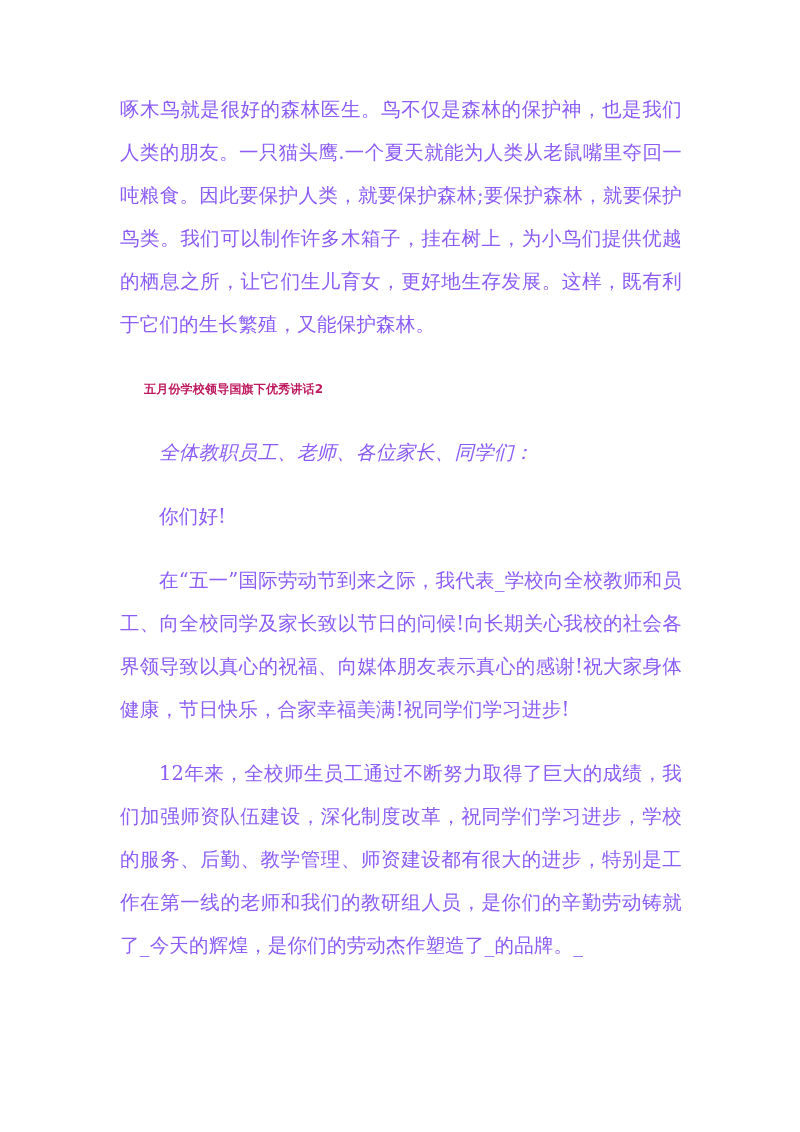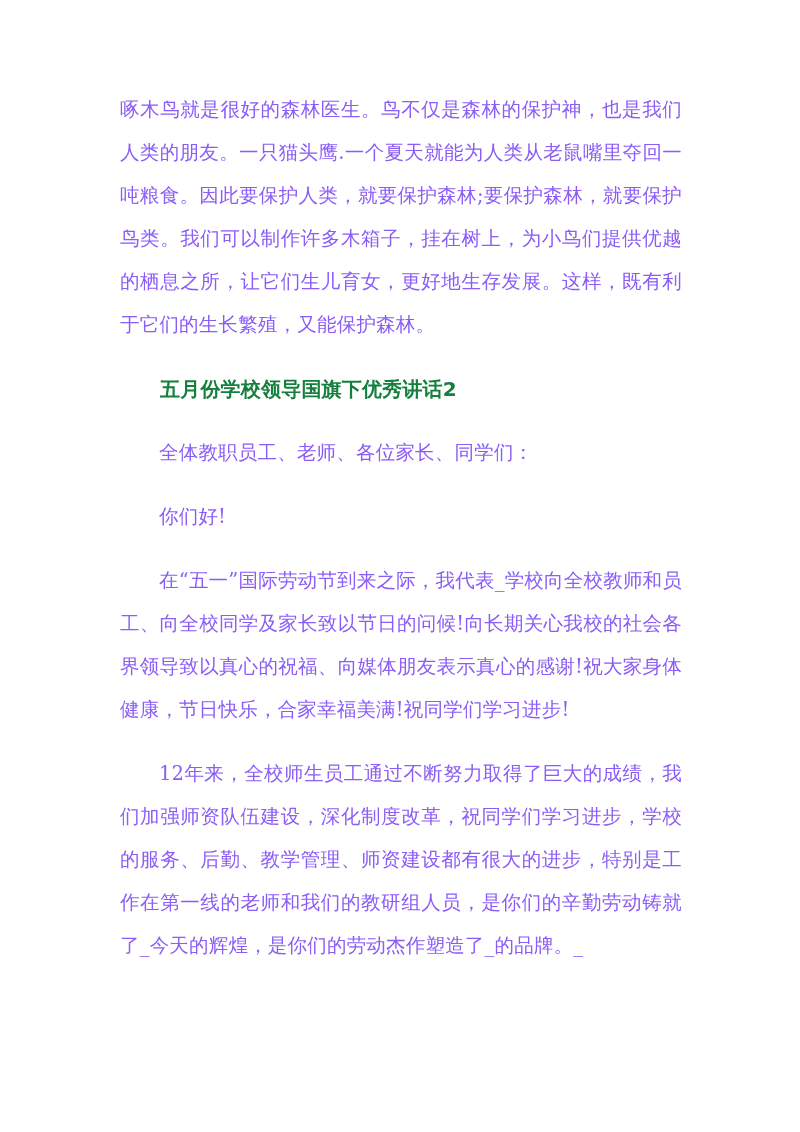--- a/index.html
+++ b/index.html
@@ -45,32 +45,33 @@
   .para.no-indent {
     text-indent: 0;
   }
 
   .para + .para {
     margin-top: 21px;
   }
 
   
   .heading {
-    font-size: 20px;
+    font-size: 12px;
     line-height: 43px;
-    color: #15803d;
+    color: #be185d;
     font-weight: 700;
     text-indent: 2em;
     margin: 22px 0 0 0;
     letter-spacing: 0.2px;
     font-family: "DejaVu Sans", "Liberation Sans", sans-serif;
   }
 
   .heading + .para {
     margin-top: 20px;
+    font-style: italic;
   }
 
   
   .para.short {
     text-align: left;
   }
 </style>
 </head>
 <body>
 

